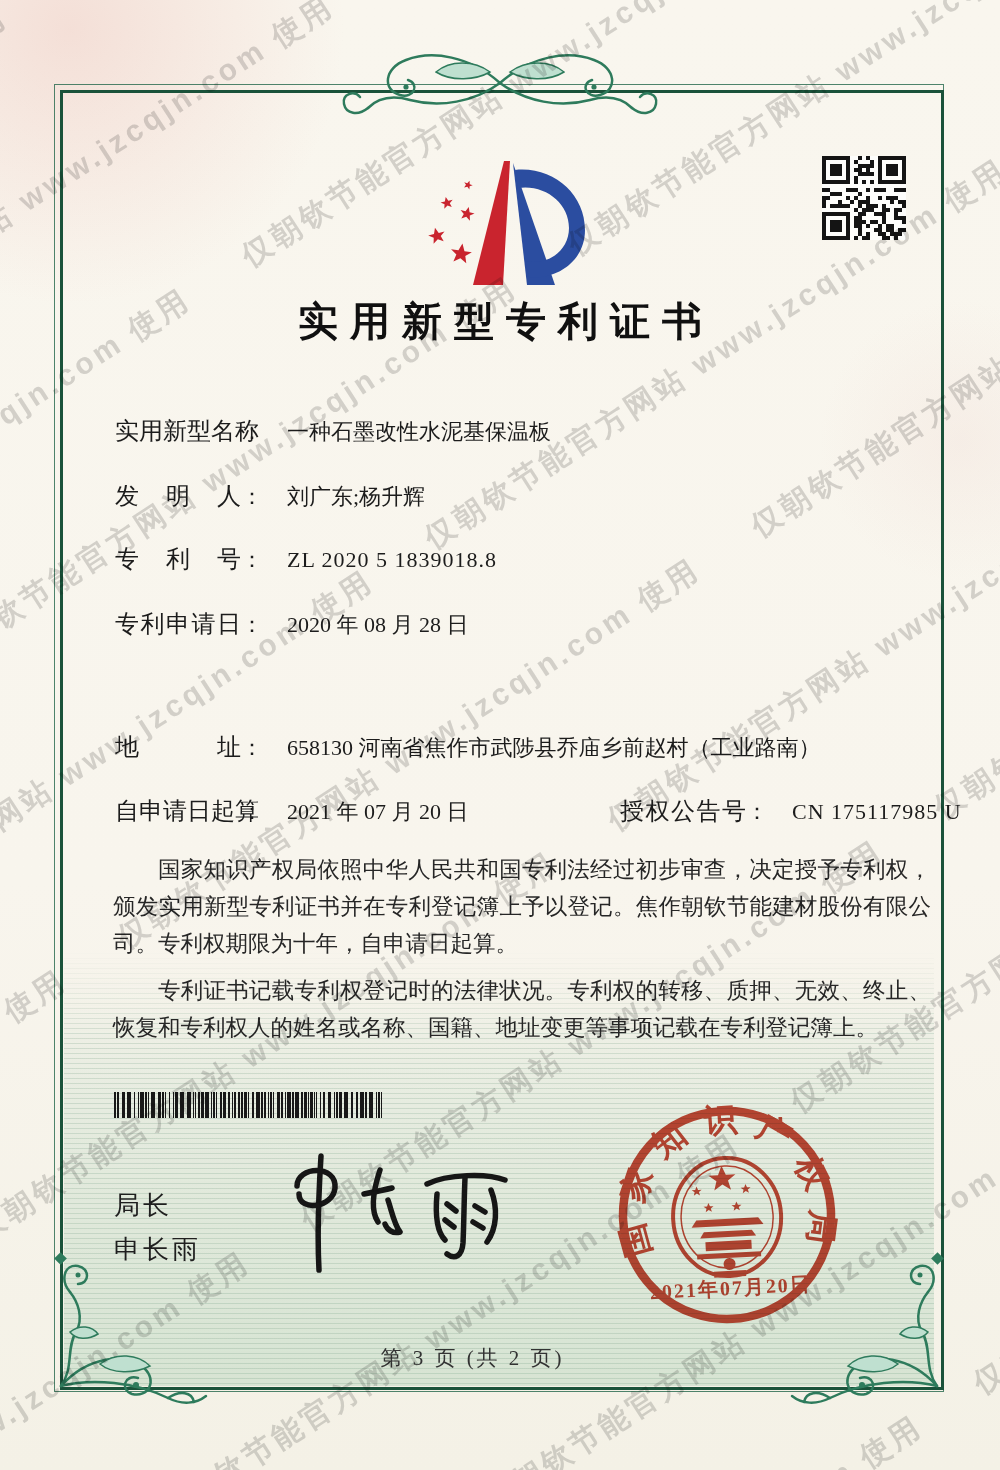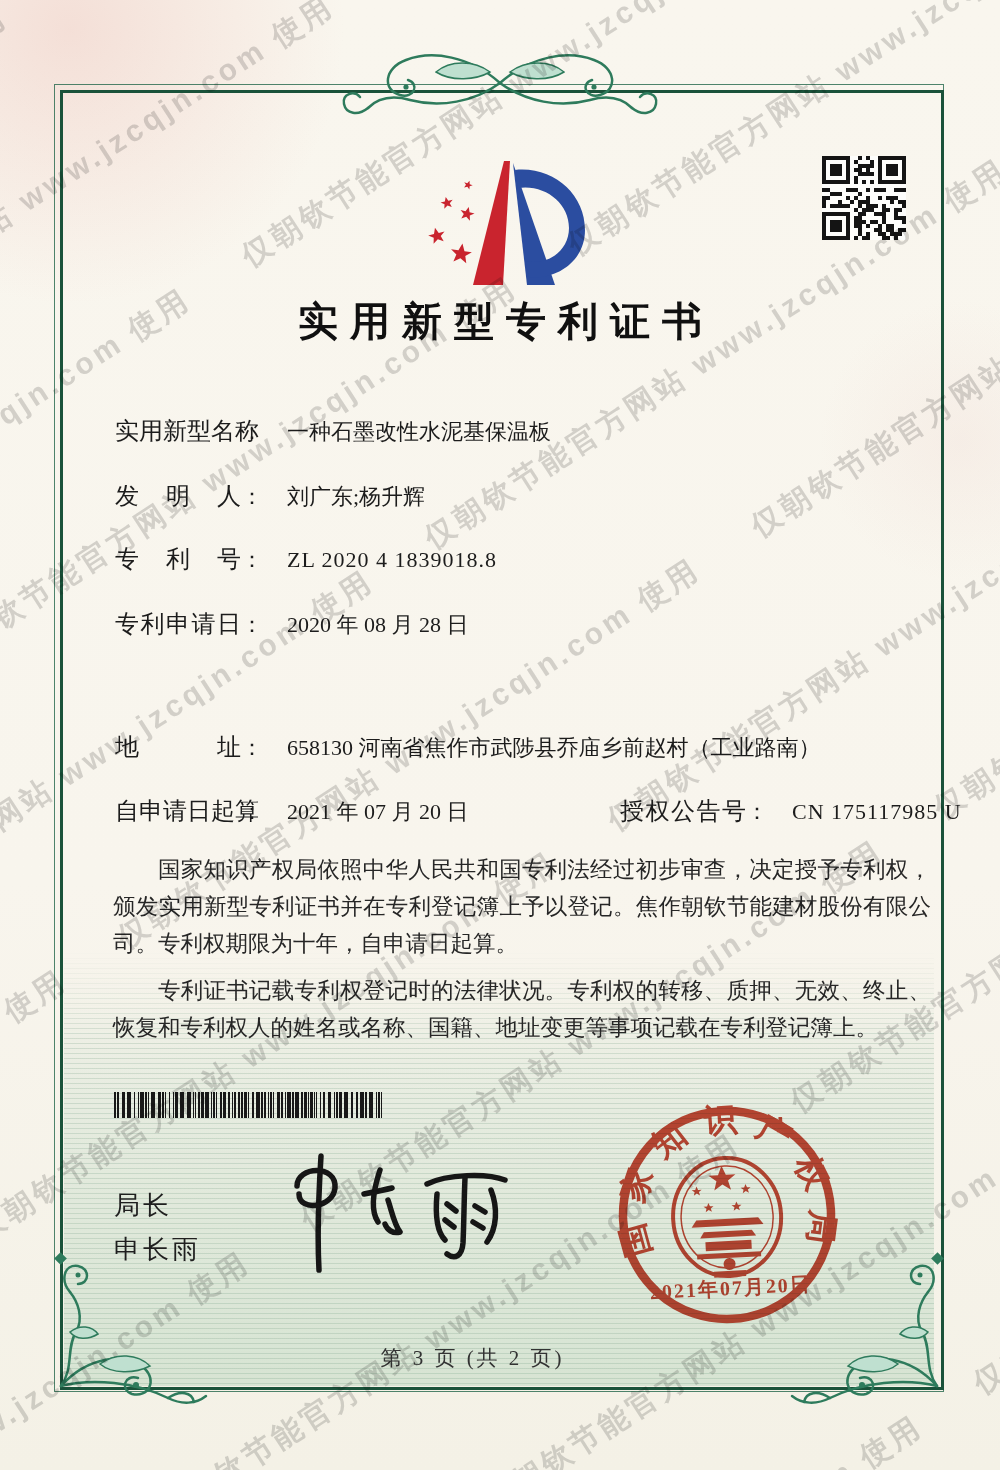--- a/index.html
+++ b/index.html
@@ -342,21 +342,21 @@
       <rect x="18" y="20" width="1" height="1" fill="#141414"></rect>
     </svg>
 
   <div class="row" style="top:415px">
     <span class="lbl">实用新型名称</span><span class="colon">：</span><span class="val">一种石墨改性水泥基保温板</span>
   </div>
   <div class="row" style="top:480px">
     <span class="lbl">发明人</span><span class="colon">：</span><span class="val">刘广东;杨升辉</span>
   </div>
   <div class="row" style="top:543px">
-    <span class="lbl">专利号</span><span class="colon">：</span><span class="val num">ZL 2020 4 1839018.8</span>
+    <span class="lbl">专利号</span><span class="colon">：</span><span class="val num">ZL 2020 5 1839018.8</span>
   </div>
   <div class="row" style="top:608px">
     <span class="lbl">专利申请日</span><span class="colon">：</span><span class="val">2020 年 08 月 28 日</span>
   </div>
   <div class="row" style="top:731px">
     <span class="lbl">地址</span><span class="colon">：</span><span class="val">658130  河南省焦作市武陟县乔庙乡前赵村（工业路南）</span>
   </div>
   <div class="row" style="top:795px">
     <span class="lbl">自申请日起算</span><span class="colon">：</span><span class="val">2021 年 07 月 20 日</span>
     <span class="grant2"><span class="lbl">授权公告号</span><span class="colon">：</span><span class="val num">CN 175117985 U</span></span>

